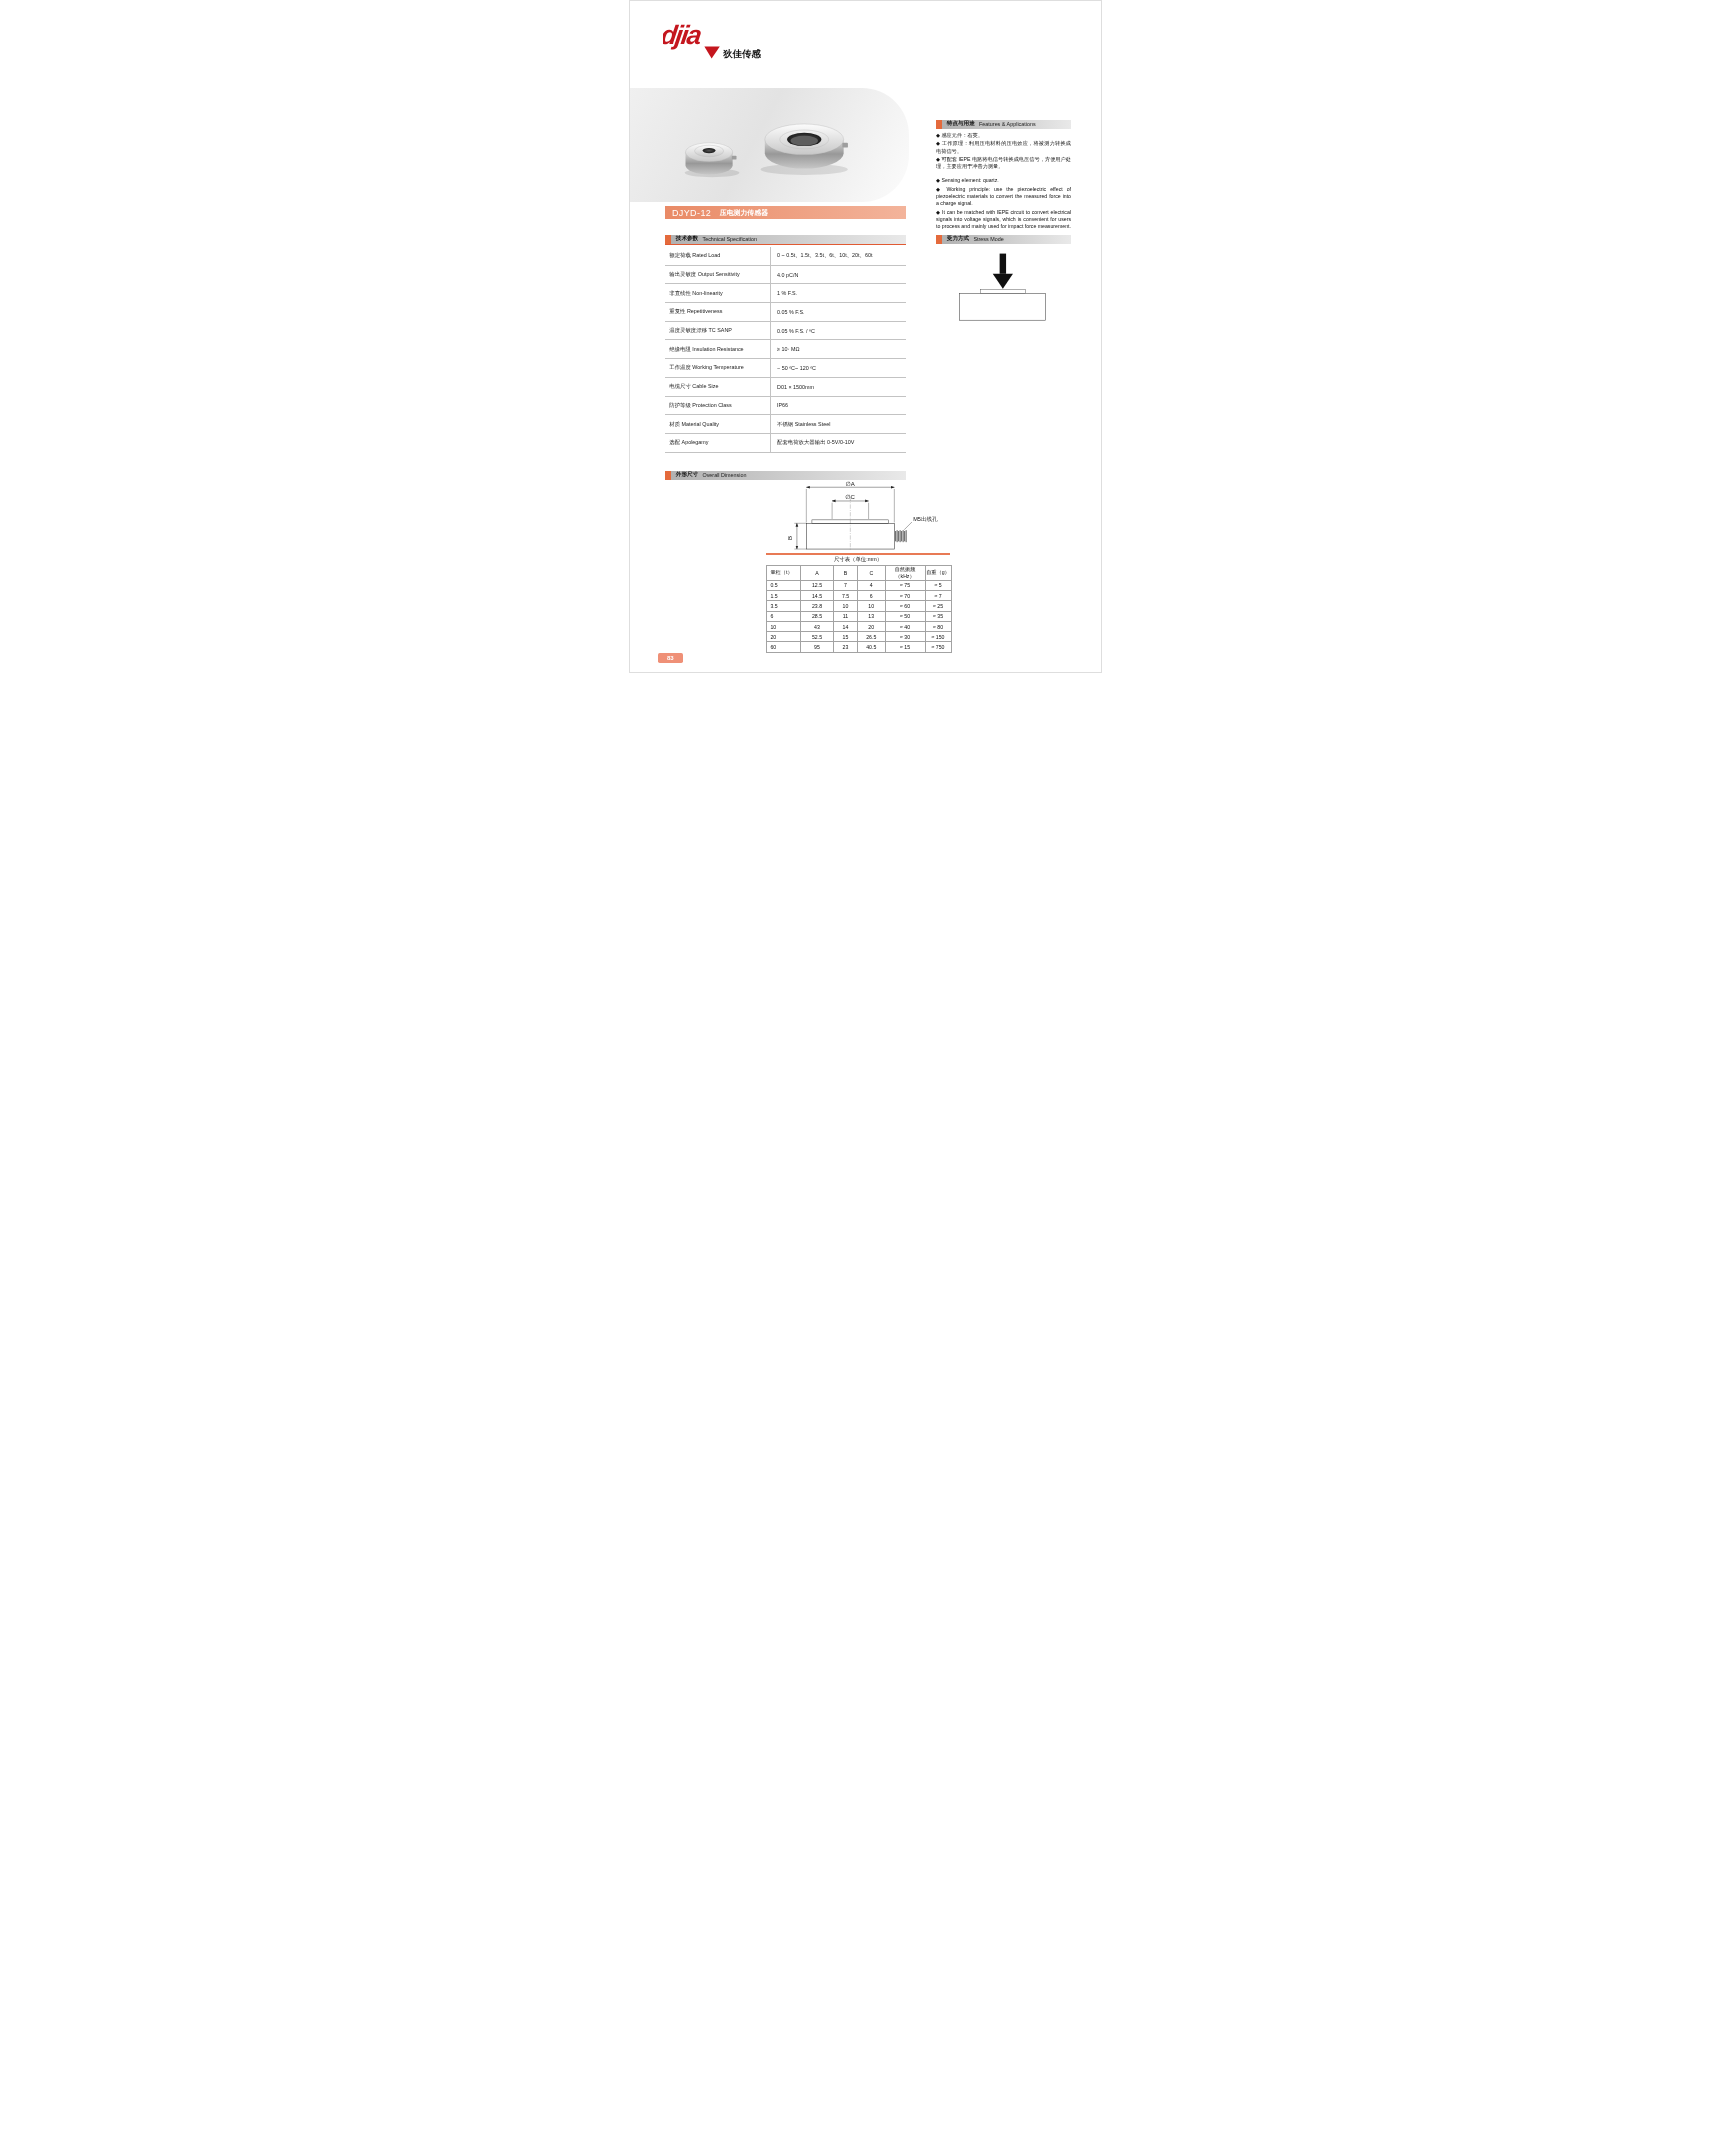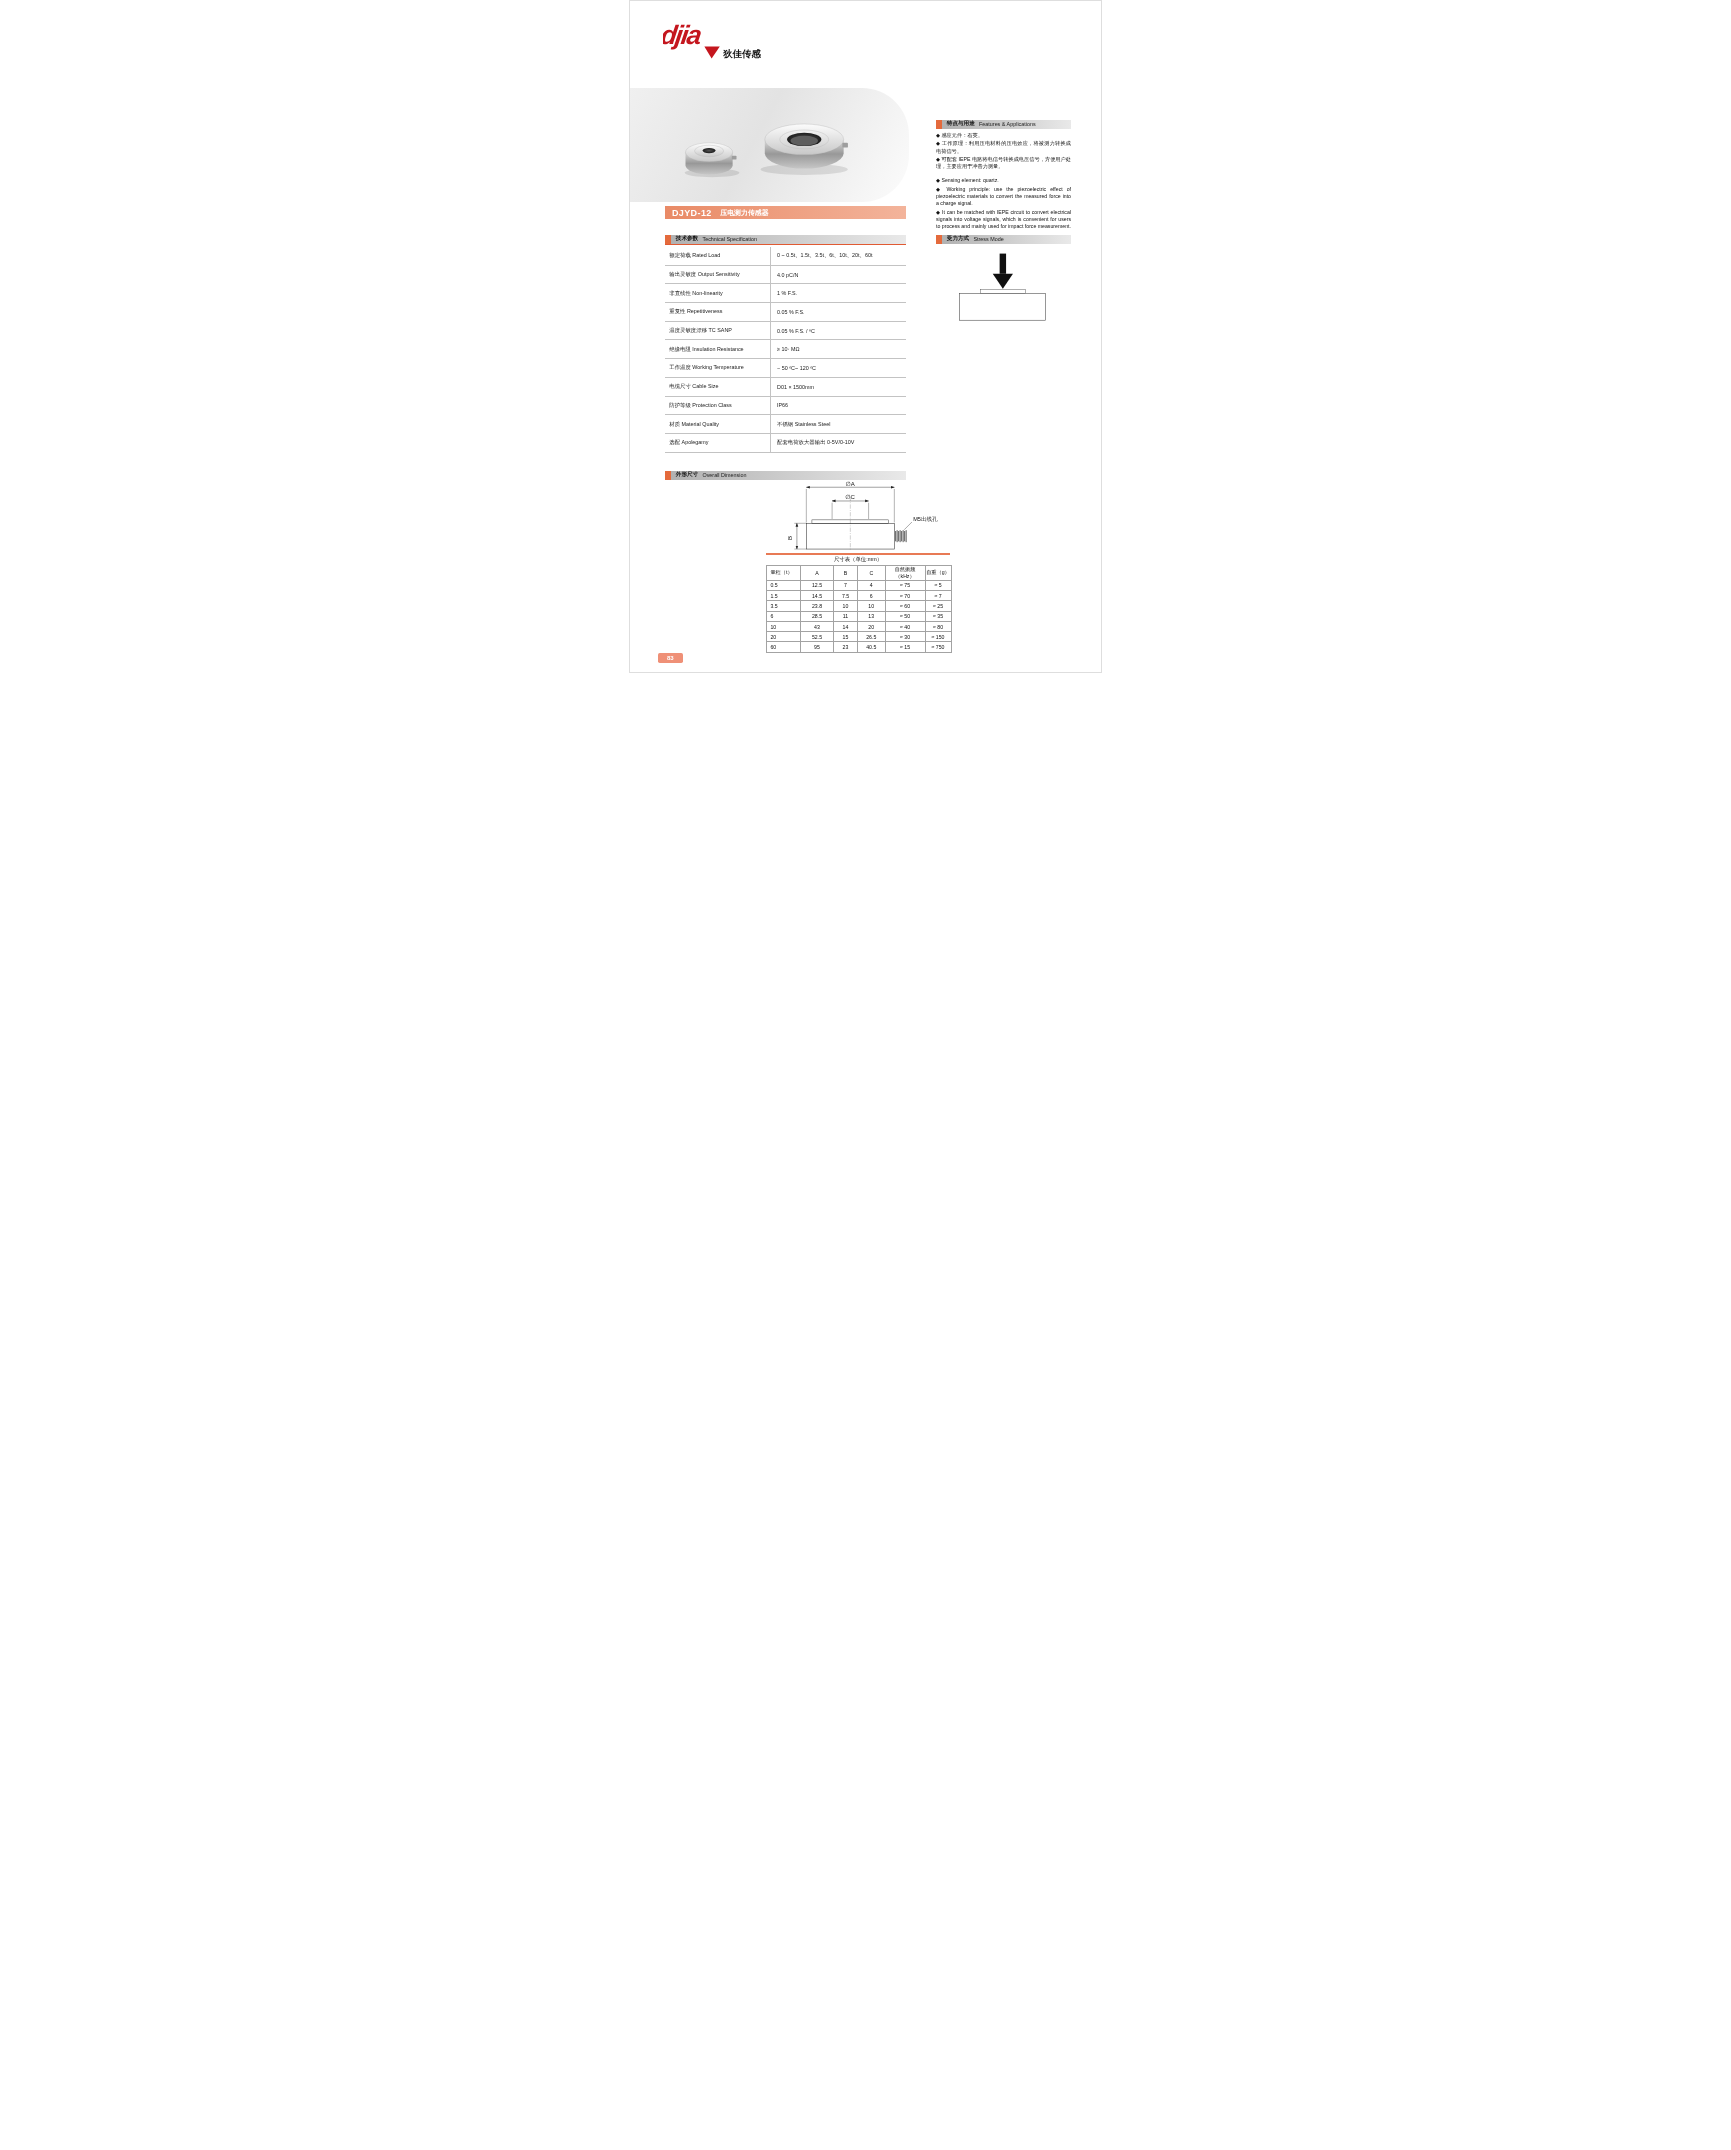--- a/index.html
+++ b/index.html
@@ -37,21 +37,21 @@
   }
   .features-body p { margin:0 0 1.3px 0; }
   .features-body .gap { height:5.6px; }
 
   
   .title-bar {
     position:absolute; left:35px; top:205px; width:241px; height:13.3px;
     background:linear-gradient(to right,#e98a66,#f3b49b);
     display:flex; align-items:center; padding-left:6.9px; gap:8.6px; color:#fff;
   }
-  .title-bar .model { font-size:9px; font-weight:bold; letter-spacing:0.4px; }
+  .title-bar .model { font-size:9px; font-weight:normal; letter-spacing:0.4px; }
   .title-bar .name  { font-size:6.9px; font-weight:bold; }
 
   
   .spec-line { position:absolute; left:35px; top:243px; width:241px; height:1.3px; background:#e05a33; }
   .spec-table { position:absolute; left:35px; top:246px; width:241px; }
   .spec-row { display:flex; height:18.7px; border-bottom:0.4px solid #c3c3c3; font-size:5.4px; color:#222; }
   .spec-row .lbl { width:105px; padding-left:4.3px; display:flex; align-items:center; }
   .spec-row .val { flex:1; border-left:0.4px solid #c3c3c3; padding-left:6px; display:flex; align-items:center; }
 
   

